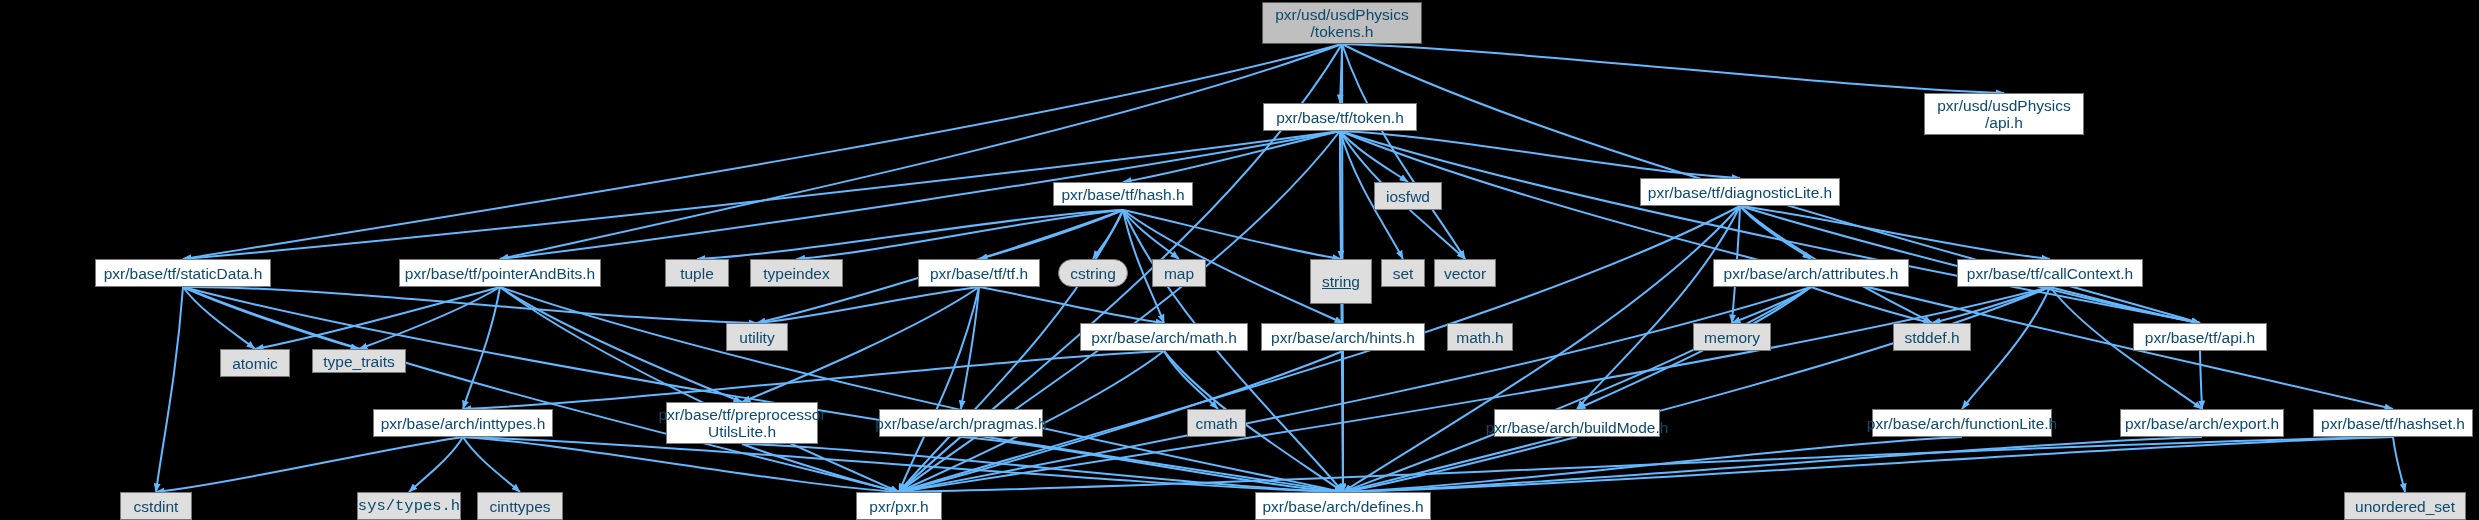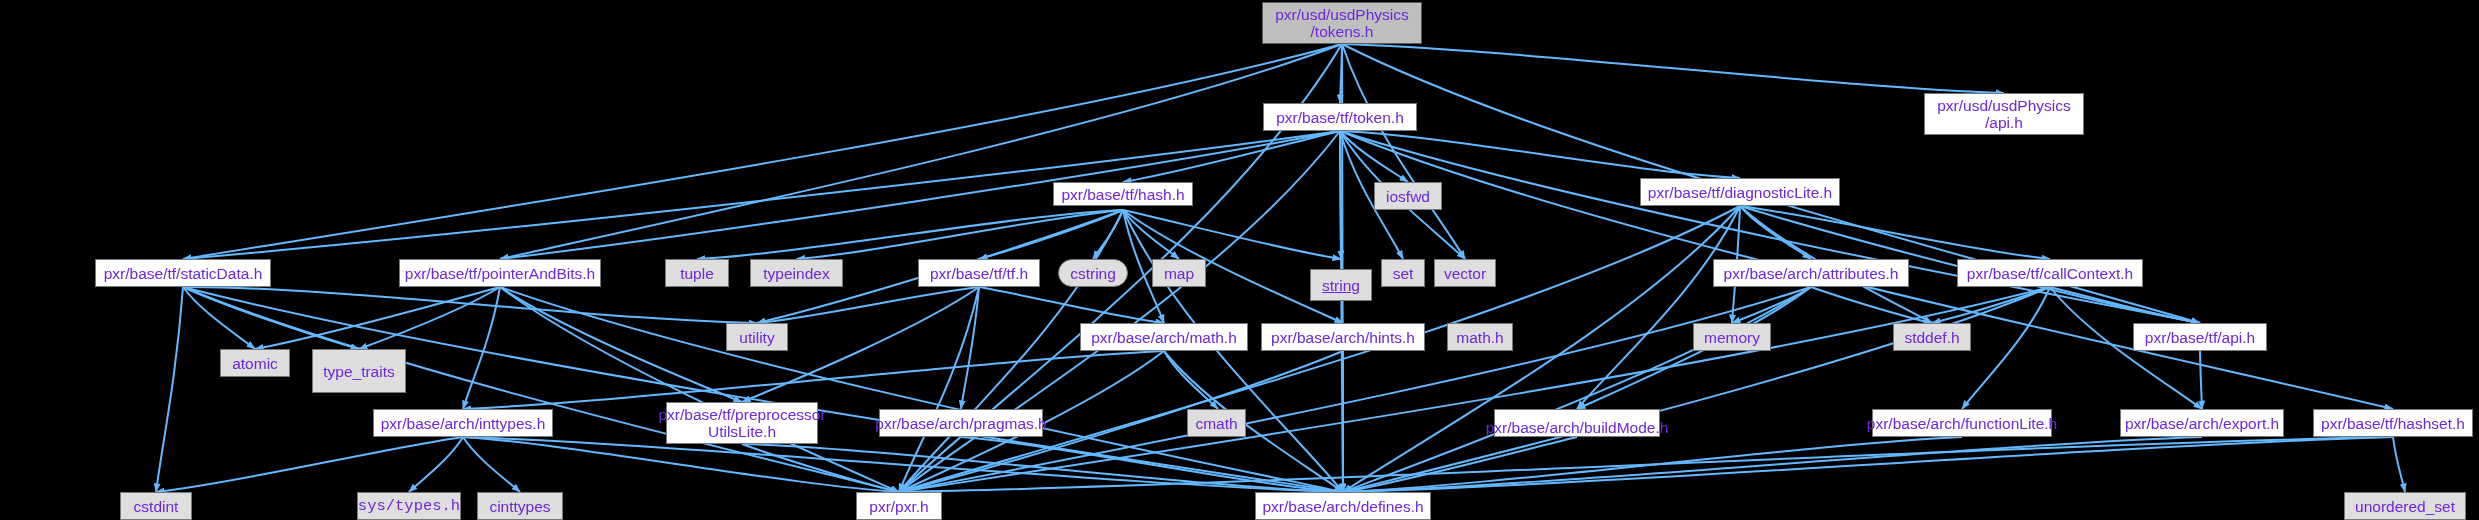--- a/index.html
+++ b/index.html
@@ -25,21 +25,21 @@
   }
   .node {
     position: absolute;
     box-sizing: border-box;
     display: flex;
     align-items: center;
     justify-content: center;
     text-align: center;
     font-size: 15.5px;
     line-height: 17px;
-    color: #6d28d9;
+    color: #0c4a6e;
     white-space: pre;
     border: 1px solid #787878;
     background: #ffffff;
     z-index: 5;
     padding: 0 5px;
   }
   .node.sys {
     background: #dedede;
     border: 1px solid #787878;
   }
@@ -158,21 +158,21 @@
       <div class="node " style="left: 1053px; top: 182px; width: 140px; height: 24px;"><span>pxr/base/tf/hash.h</span></div>
       <div class="node sys" style="left: 1374px; top: 182px; width: 68px; height: 28px;"><span>iosfwd</span></div>
       <div class="node " style="left: 1640px; top: 178px; width: 200px; height: 28px;"><span>pxr/base/tf/diagnosticLite.h</span></div>
       <div class="node " style="left: 95px; top: 259px; width: 176px; height: 28px;"><span>pxr/base/tf/staticData.h</span></div>
       <div class="node " style="left: 399px; top: 259px; width: 202px; height: 28px;"><span>pxr/base/tf/pointerAndBits.h</span></div>
       <div class="node sys" style="left: 665px; top: 259px; width: 64px; height: 28px;"><span>tuple</span></div>
       <div class="node sys" style="left: 750px; top: 259px; width: 93px; height: 28px;"><span>typeindex</span></div>
       <div class="node " style="left: 918px; top: 259px; width: 122px; height: 28px;"><span>pxr/base/tf/tf.h</span></div>
       <div class="node sys" style="left: 1058px; top: 259px; width: 70px; height: 28px; border-radius: 14px;"><span>cstring</span></div>
       <div class="node sys" style="left: 1152px; top: 259px; width: 54px; height: 28px;"><span>map</span></div>
-      <div class="node sys" style="left: 1310px; top: 269px; width: 62px; height: 32px; text-decoration: underline;"><span>string</span></div>
+      <div class="node sys" style="left: 1310px; top: 259px; width: 62px; height: 45px; text-decoration: underline;"><span>string</span></div>
       <div class="node sys" style="left: 1381px; top: 259px; width: 44px; height: 28px;"><span>set</span></div>
       <div class="node sys" style="left: 1434px; top: 259px; width: 62px; height: 28px;"><span>vector</span></div>
       <div class="node " style="left: 1713px; top: 259px; width: 196px; height: 28px;"><span>pxr/base/arch/attributes.h</span></div>
       <div class="node " style="left: 1957px; top: 259px; width: 186px; height: 28px;"><span>pxr/base/tf/callContext.h</span></div>
       <div class="node sys" style="left: 726px; top: 323px; width: 62px; height: 28px;"><span>utility</span></div>
       <div class="node " style="left: 1080px; top: 323px; width: 168px; height: 28px;"><span>pxr/base/arch/math.h</span></div>
       <div class="node " style="left: 1261px; top: 323px; width: 164px; height: 28px;"><span>pxr/base/arch/hints.h</span></div>
       <div class="node sys" style="left: 1447px; top: 323px; width: 66px; height: 28px;"><span>math.h</span></div>
       <div class="node sys" style="left: 1693px; top: 323px; width: 78px; height: 28px;"><span>memory</span></div>
       <div class="node sys" style="left: 1893px; top: 323px; width: 78px; height: 28px;"><span>stddef.h</span></div>
@@ -186,15 +186,15 @@
       <div class="node " style="left: 1872px; top: 409px; width: 180px; height: 28px;"><span>pxr/base/arch/functionLite.h</span></div>
       <div class="node " style="left: 2120px; top: 409px; width: 164px; height: 28px;"><span>pxr/base/arch/export.h</span></div>
       <div class="node " style="left: 2313px; top: 409px; width: 160px; height: 28px;"><span>pxr/base/tf/hashset.h</span></div>
       <div class="node sys" style="left: 120px; top: 492px; width: 72px; height: 28px;"><span>cstdint</span></div>
       <div class="node sys" style="left: 357px; top: 492px; width: 104px; height: 28px; font-family: Liberation Mono, monospace;"><span>sys/types.h</span></div>
       <div class="node sys" style="left: 477px; top: 492px; width: 86px; height: 28px;"><span>cinttypes</span></div>
       <div class="node " style="left: 856px; top: 492px; width: 86px; height: 28px;"><span>pxr/pxr.h</span></div>
       <div class="node " style="left: 1255px; top: 492px; width: 176px; height: 28px;"><span>pxr/base/arch/defines.h</span></div>
       <div class="node sys" style="left: 2344px; top: 492px; width: 122px; height: 28px;"><span>unordered_set</span></div>
       <div class="node sys" style="left: 220px; top: 349px; width: 70px; height: 28px;"><span>atomic</span></div>
-      <div class="node sys" style="left: 312px; top: 349px; width: 94px; height: 44px;"><span>type_traits</span></div>
+      <div class="node sys" style="left: 312px; top: 349px; width: 94px; height: 24px;"><span>type_traits</span></div>
     </div>
 </div>
 
 </body></html>

